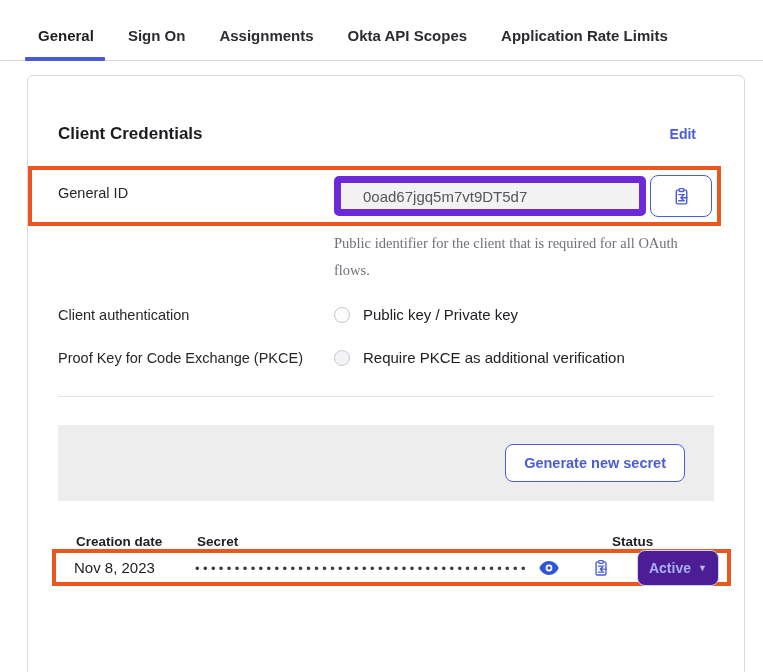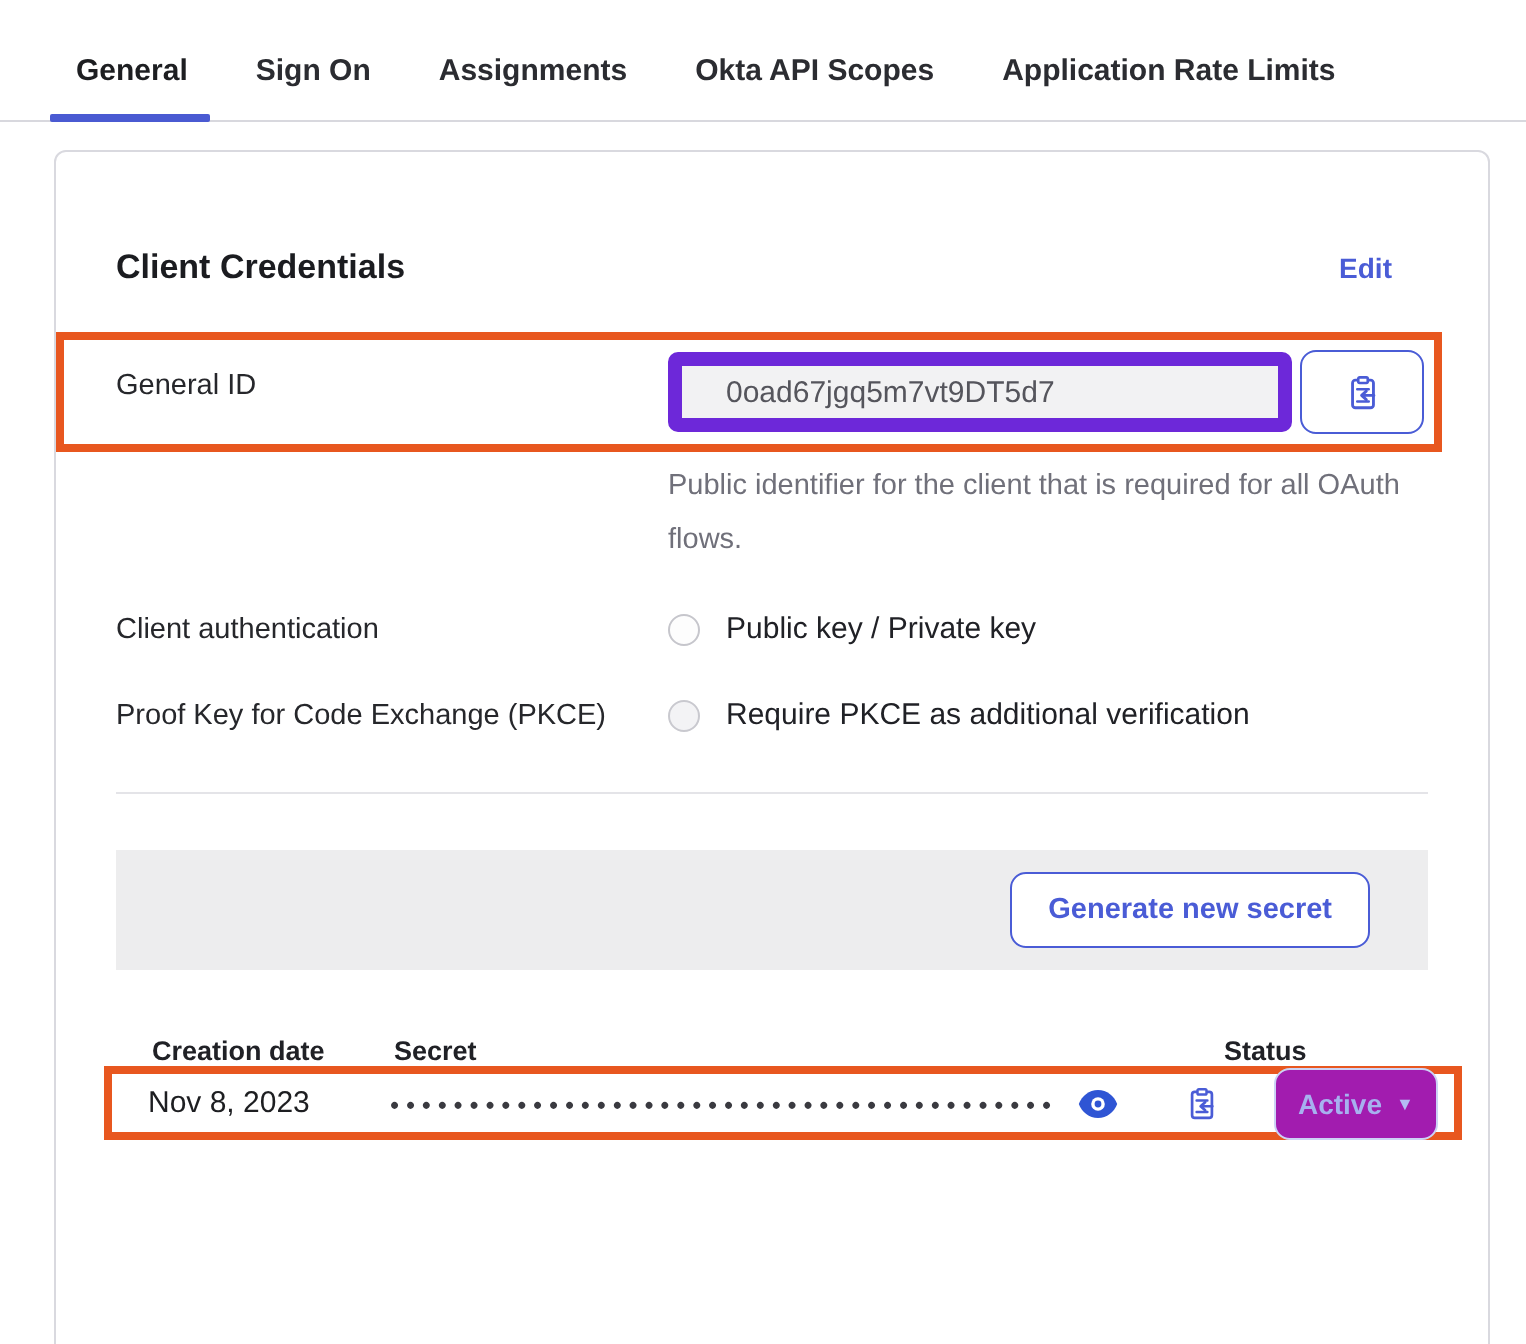--- a/index.html
+++ b/index.html
@@ -38,62 +38,62 @@
 
   .id-group { display:flex; align-items:center; }
   .id-input { width:312px; height:40px; background:#f2f2f3; border:7px solid #6d28d9;
     border-radius:5px; font-size:15px; color:#55555c; padding:0 22px;
     font-family:"Liberation Sans","DejaVu Sans",sans-serif; }
   .copy-btn { width:62px; height:42px; margin-left:4px; background:#fff;
     border:1px solid #4a5cd6; border-radius:8px; display:flex; align-items:center;
     justify-content:center; cursor:pointer; }
 
   .desc { margin:4px 0 0 276px; font-size:14.5px; line-height:27px; color:#70707a;
-    max-width:372px; }
+    max-width:372px;font-family:Liberation Serif, serif; }
 
   .row-auth { margin-top:22px; }
   .row-pkce { margin-top:26px; }
 
   .choice-list { display:flex; flex-direction:column; gap:9px; }
   .choice { display:flex; align-items:center; gap:13px; font-size:15px; color:#202126; }
   .radio { width:16px; height:16px; border-radius:50%; flex:0 0 16px; cursor:pointer; }
   .radio.on { border:5px solid #6d7ce6; background:#fff; }
   .radio.off { border:1.5px solid #c6c6cc; background:#fdfdfd; }
   .checkbox { width:16px; height:16px; border-radius:50%; flex:0 0 16px;
     border:1.5px solid #c9c9cf; background:#f3f3f5; cursor:pointer; }
 
   .divider { border:none; border-top:1px solid #e4e4e8; margin-top:30px; }
 
   .secrets-title { margin-top:28px; font-size:14px; font-weight:700;
     letter-spacing:.3px; color:#17171b; }
 
   
   .table { margin-top:28px; }
-  .table-toolbar { height:60px; background:#ededee; display:flex; align-items:center;
+  .table-toolbar { height:76px; background:#ededee; display:flex; align-items:center;
     justify-content:flex-end; padding-right:29px; }
   .gen-btn { background:#fff; border:1px solid #4a5cd6; border-radius:8px;
     color:#4a5cd6; font-weight:700; font-size:14.5px; padding:10px 18px;
     cursor:pointer; font-family:inherit; }
 
   .thead { display:flex; align-items:flex-end; height:48px; font-size:13.5px;
     font-weight:700; color:#202126; }
   .col1 { flex:0 0 139px; padding-left:18px; }
   .col2 { flex:1 1 auto; display:flex; align-items:center; }
   .col3 { flex:0 0 102px; }
 
   .trow { display:flex; align-items:center; height:29px; background:#fff;
     font-size:15px; }
   .secret-dots { font-size:13px; letter-spacing:3.4px; color:#3a3a40;
     white-space:nowrap; overflow:hidden; padding-top:2px; }
   .eye-btn, .clip-btn { background:none; border:none; cursor:pointer; display:flex;
     align-items:center; padding:0; }
   .eye-btn { margin-left:10px; }
   .clip-btn { margin-left:33px; margin-right:27px; }
 
-  .status-btn { width:82px; height:36px; background:#a21caf; border:1px solid #ccd3f5;
+  .status-btn { width:82px; height:36px; background:#4c1d95; border:1px solid #ccd3f5;
     border-radius:8px; color:#a7b1ef; font-weight:600; font-size:14px;
     display:flex; align-items:center; justify-content:center; gap:7px;
     cursor:pointer; font-family:inherit; }
   .status-caret { font-size:9px; color:#b4bdf3; }
 </style>
 </head>
 <body>
 
 <nav class="tabbar">
   <div class="tab active">General</div>

